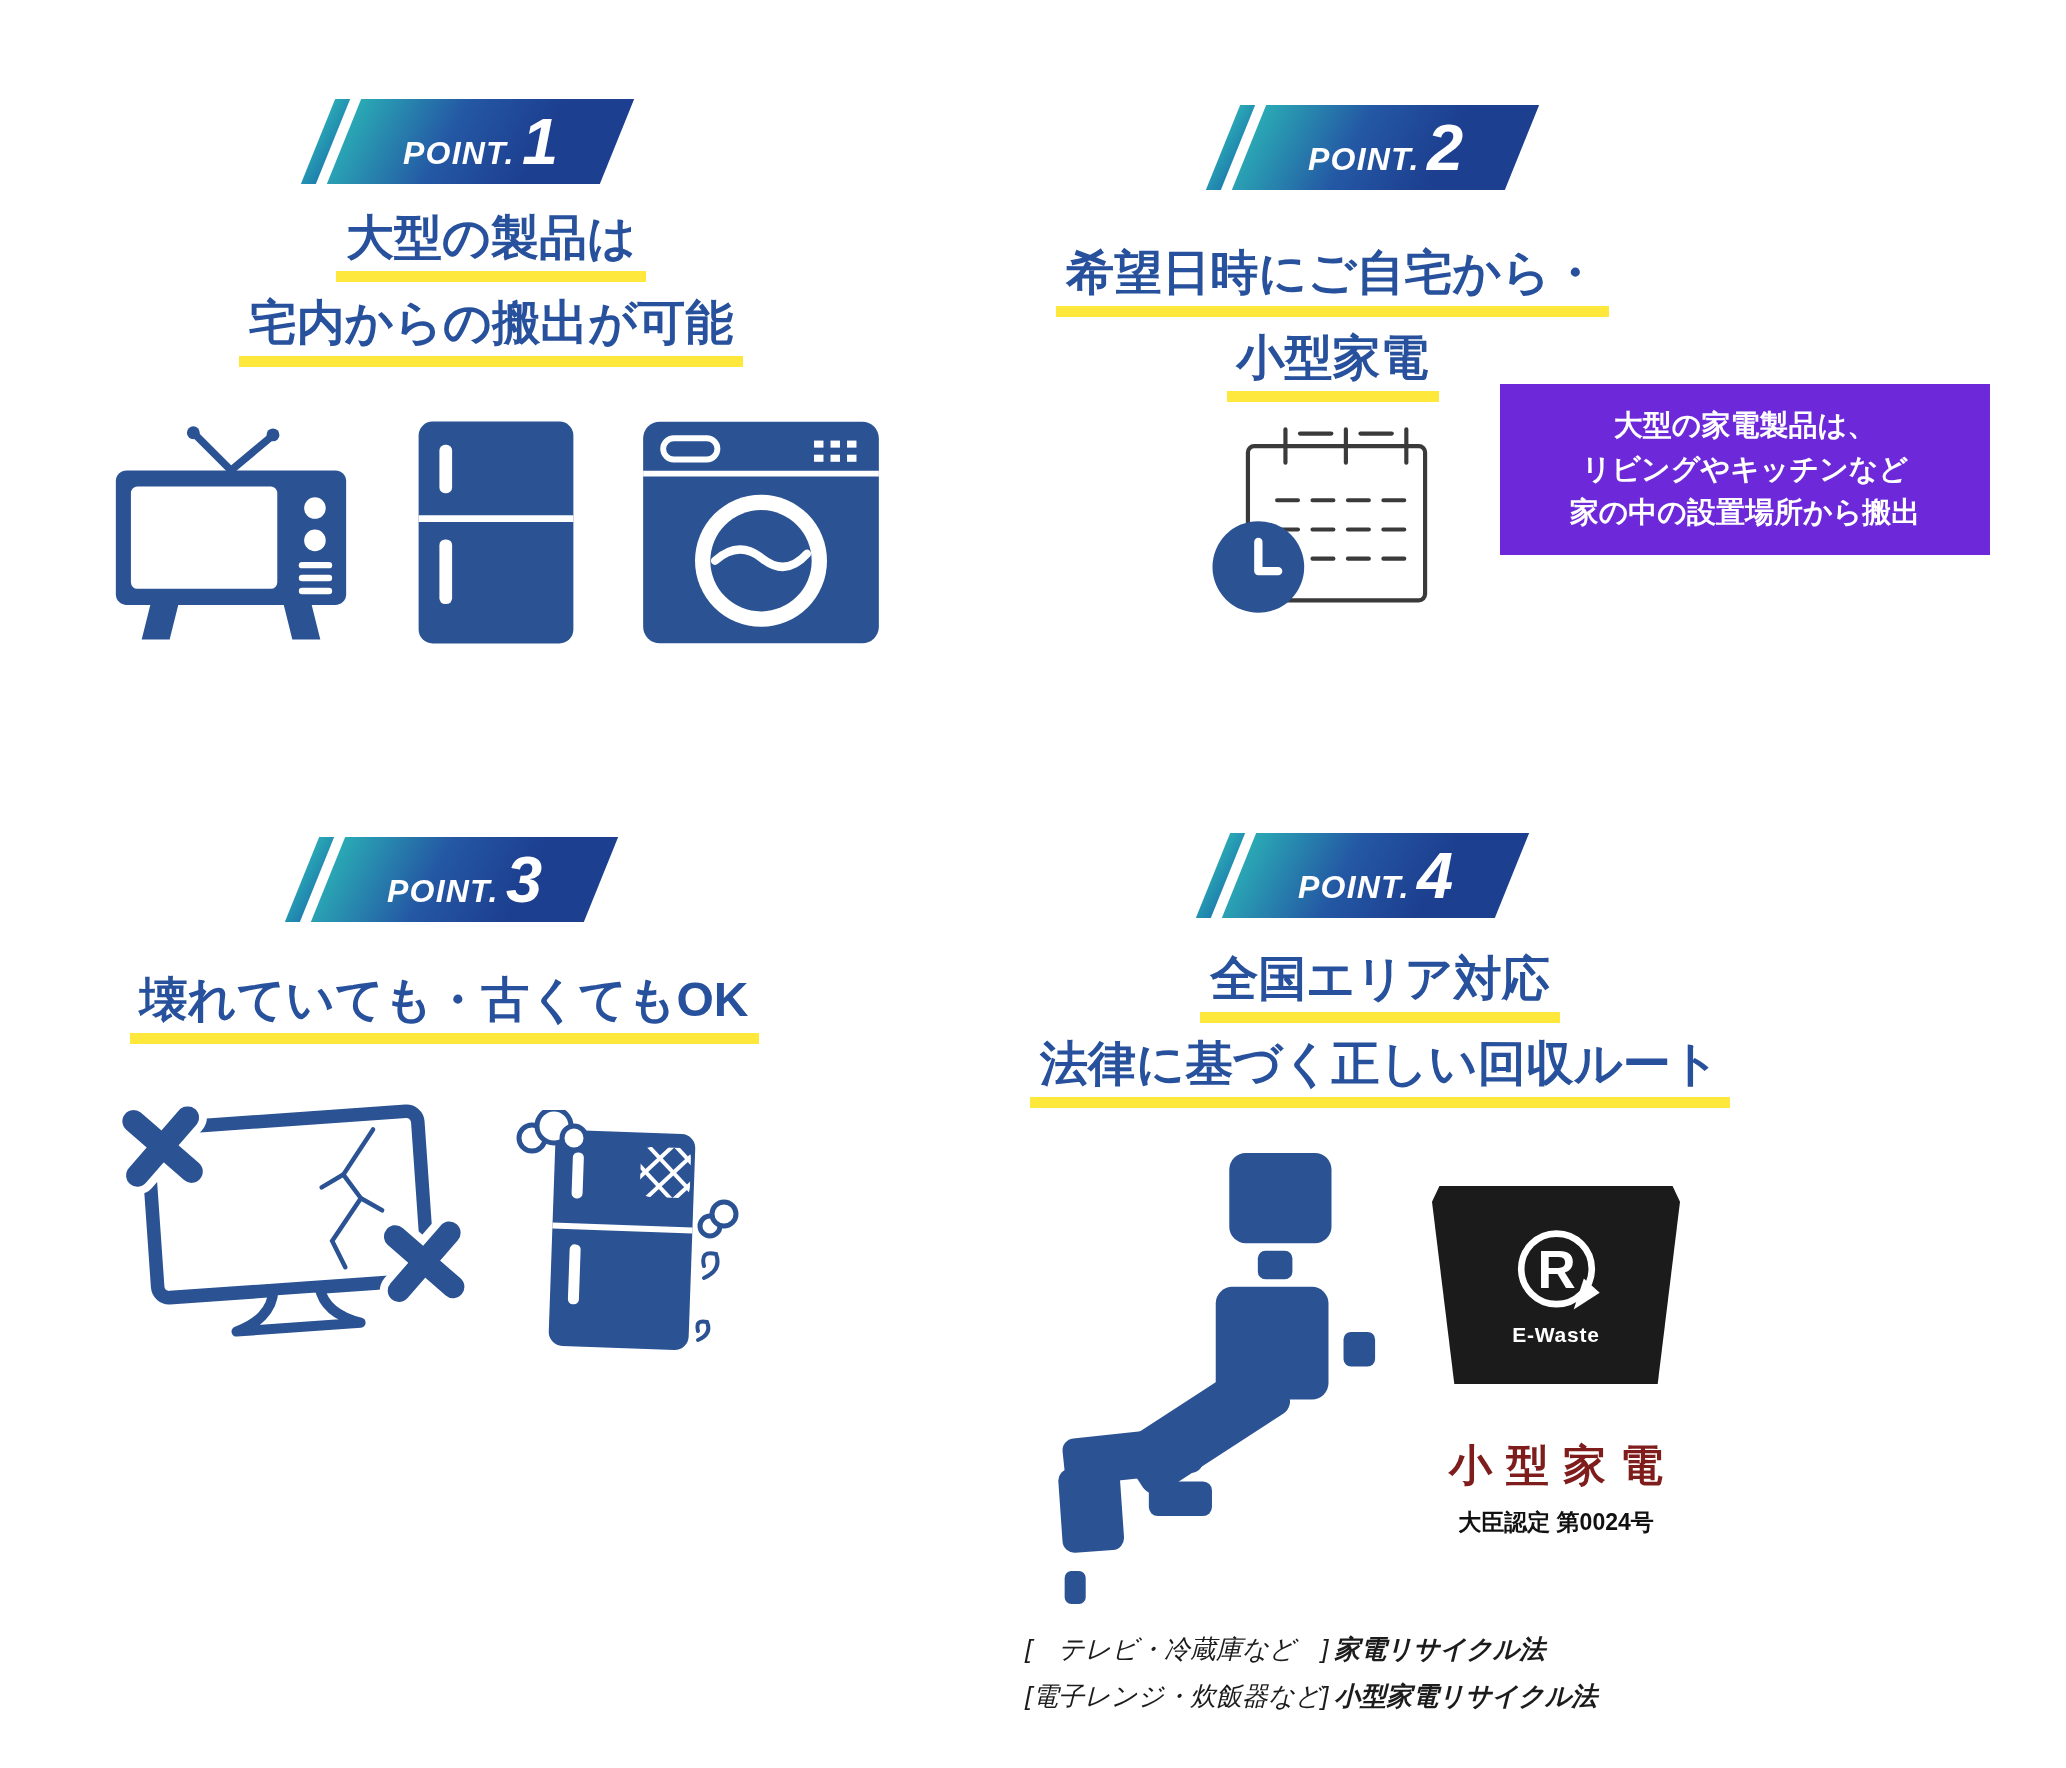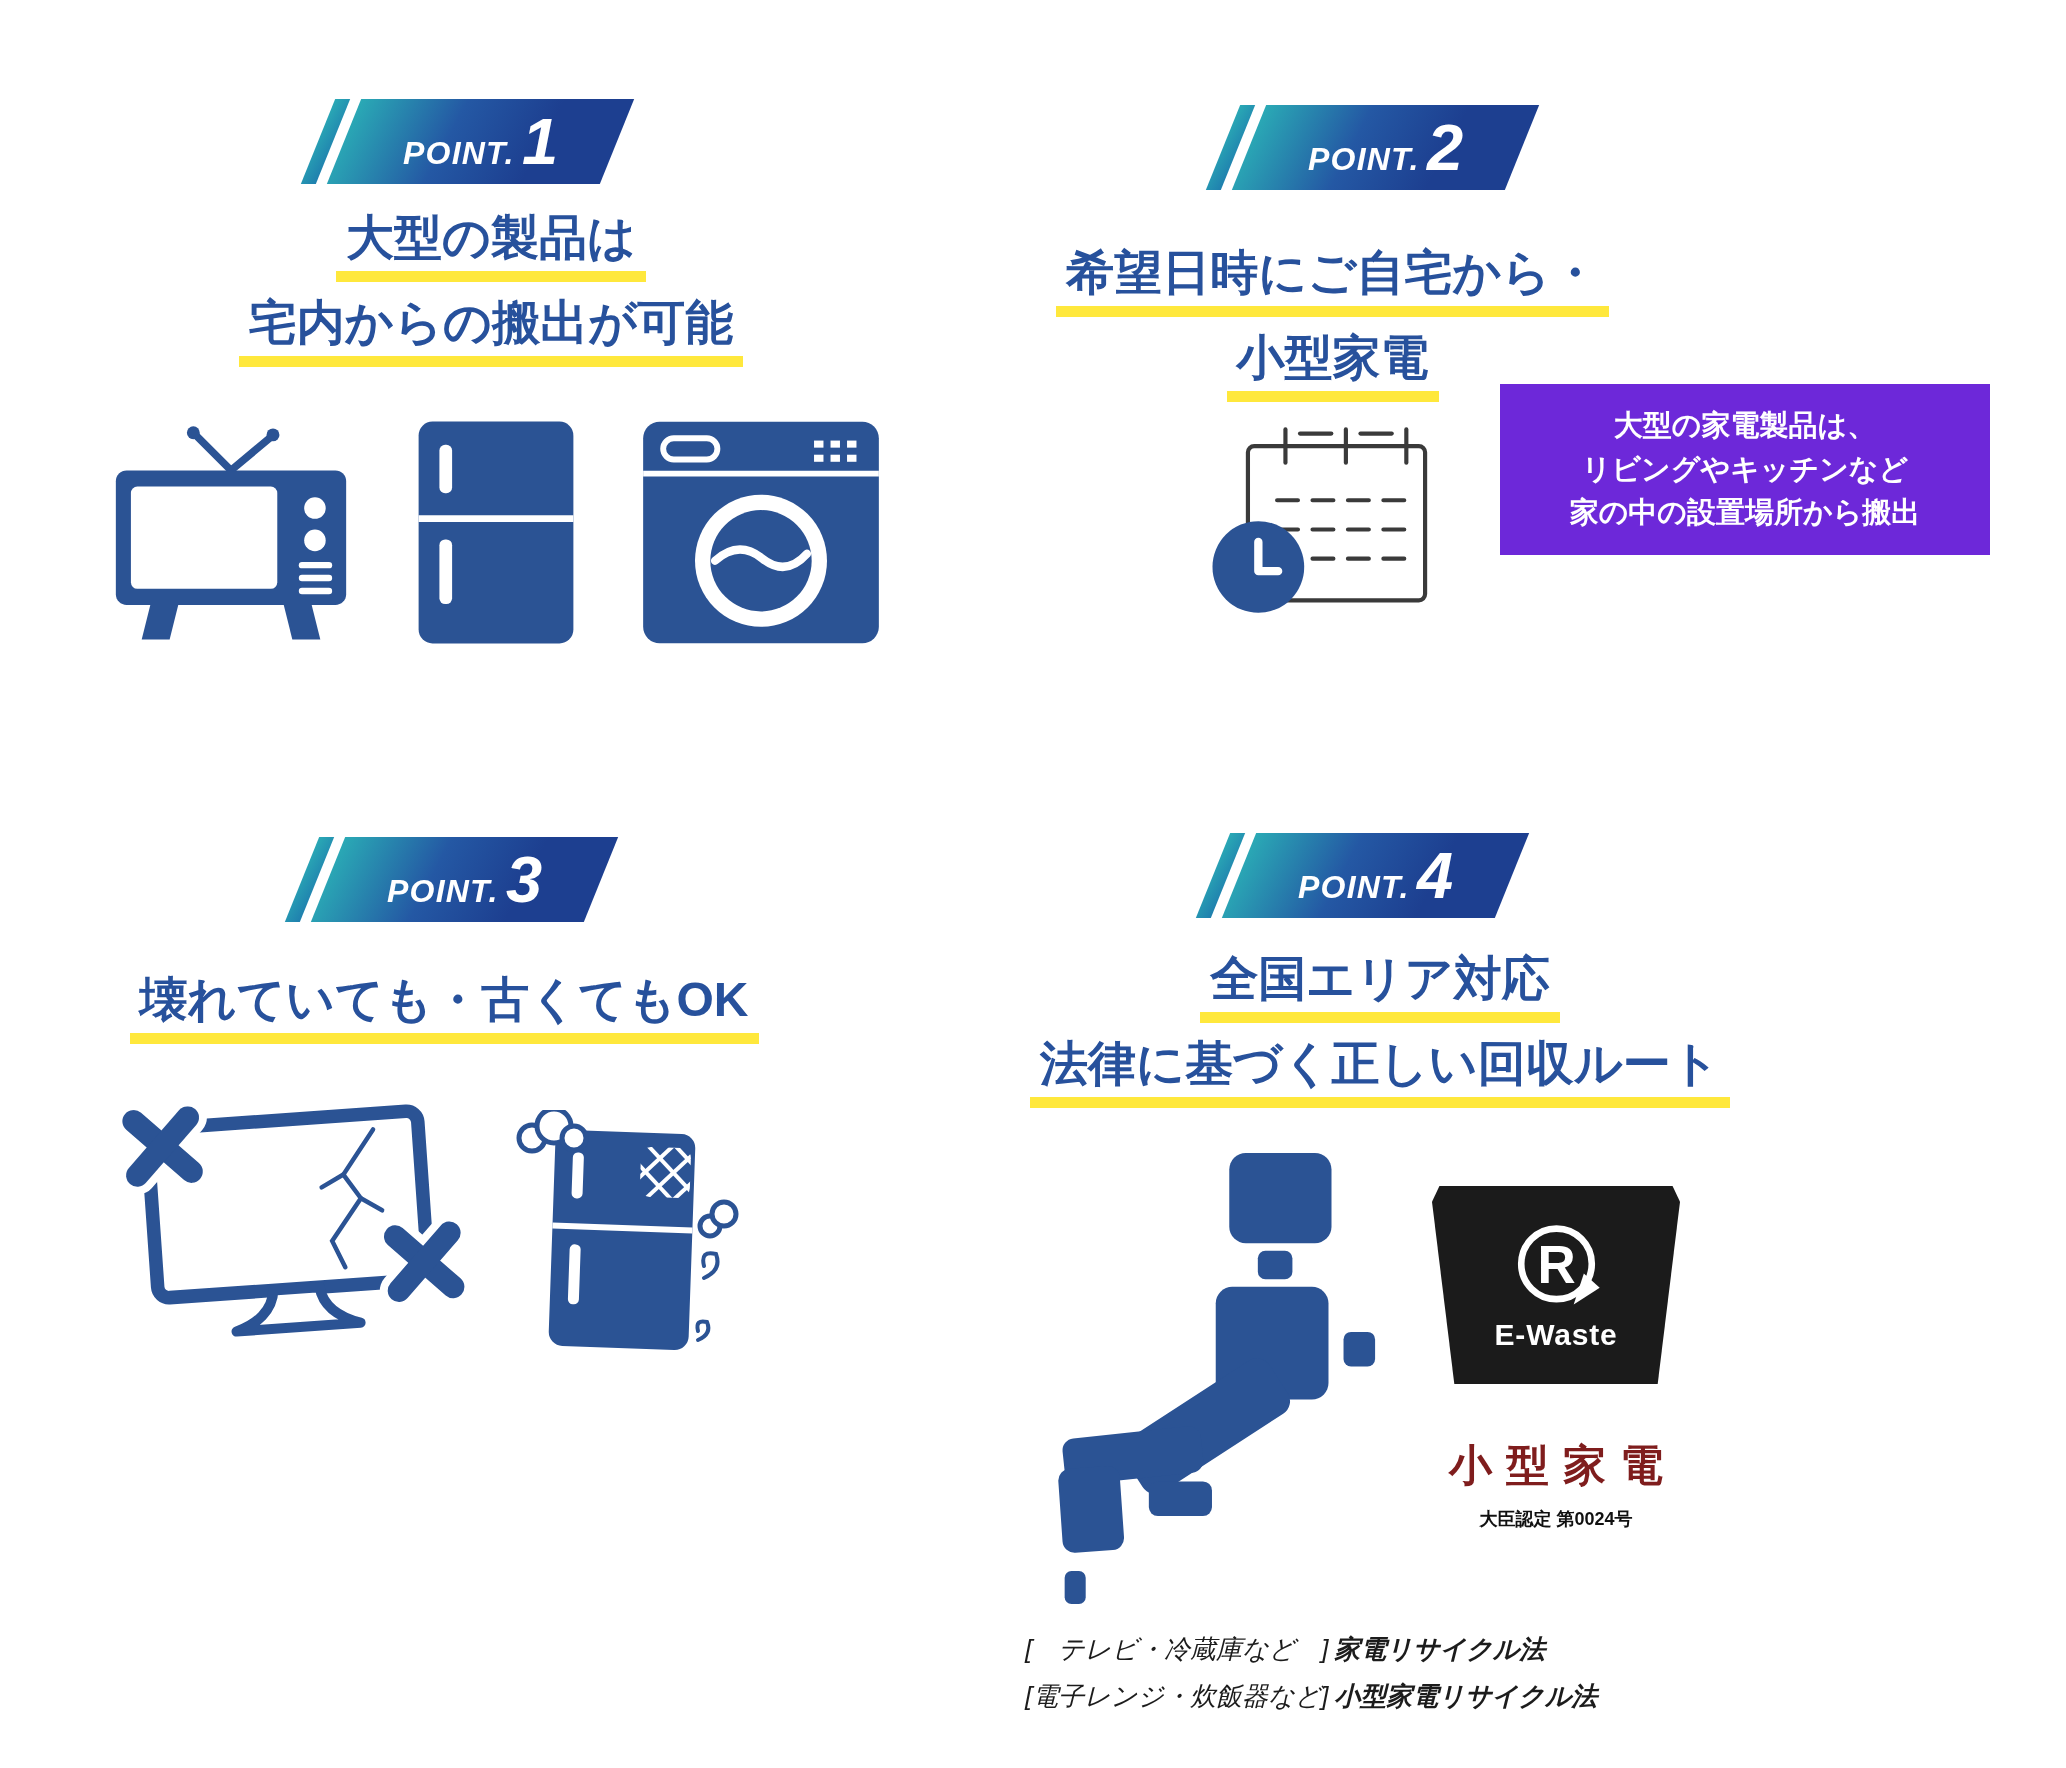--- a/index.html
+++ b/index.html
@@ -51,23 +51,23 @@
     text-align:center; padding:20px 8.3px;
   }
 
   
   .ewaste { position:absolute; width:248px; display:flex; flex-direction:column; align-items:center; }
   .ewaste-shape {
     width:248px; height:198px; background:#1b1b1b;
     clip-path:polygon(3% 0, 97% 0, 100% 8%, 91% 100%, 9% 100%, 0 8%);
     display:flex; flex-direction:column; align-items:center; justify-content:center; gap:2.5px;
   }
-  .ewaste-word { color:#ffffff; font-weight:bold; font-size:30px; letter-spacing:0.8px; }
+  .ewaste-word { color:#ffffff; font-weight:bold; font-size:21px; letter-spacing:0.8px; }
   .ewaste-category { margin-top:53px; color:#7f1d1d; font-weight:bold; font-size:43px; letter-spacing:14px; text-indent:14px; white-space:nowrap; }
-  .ewaste-cert { margin-top:11.6px; color:#111111; font-weight:bold; font-size:18px; white-space:nowrap; }
+  .ewaste-cert { margin-top:11.6px; color:#111111; font-weight:bold; font-size:23px; white-space:nowrap; }
 
   
   .legal { position:absolute; color:#1c1c1c; font-size:26px; line-height:1.8; white-space:nowrap;font-style:italic; }
   .legal .law { font-weight:bold; margin-left:5.8px; }
 </style>
 </head>
 <body>
 
 <div class="canvas">
 

